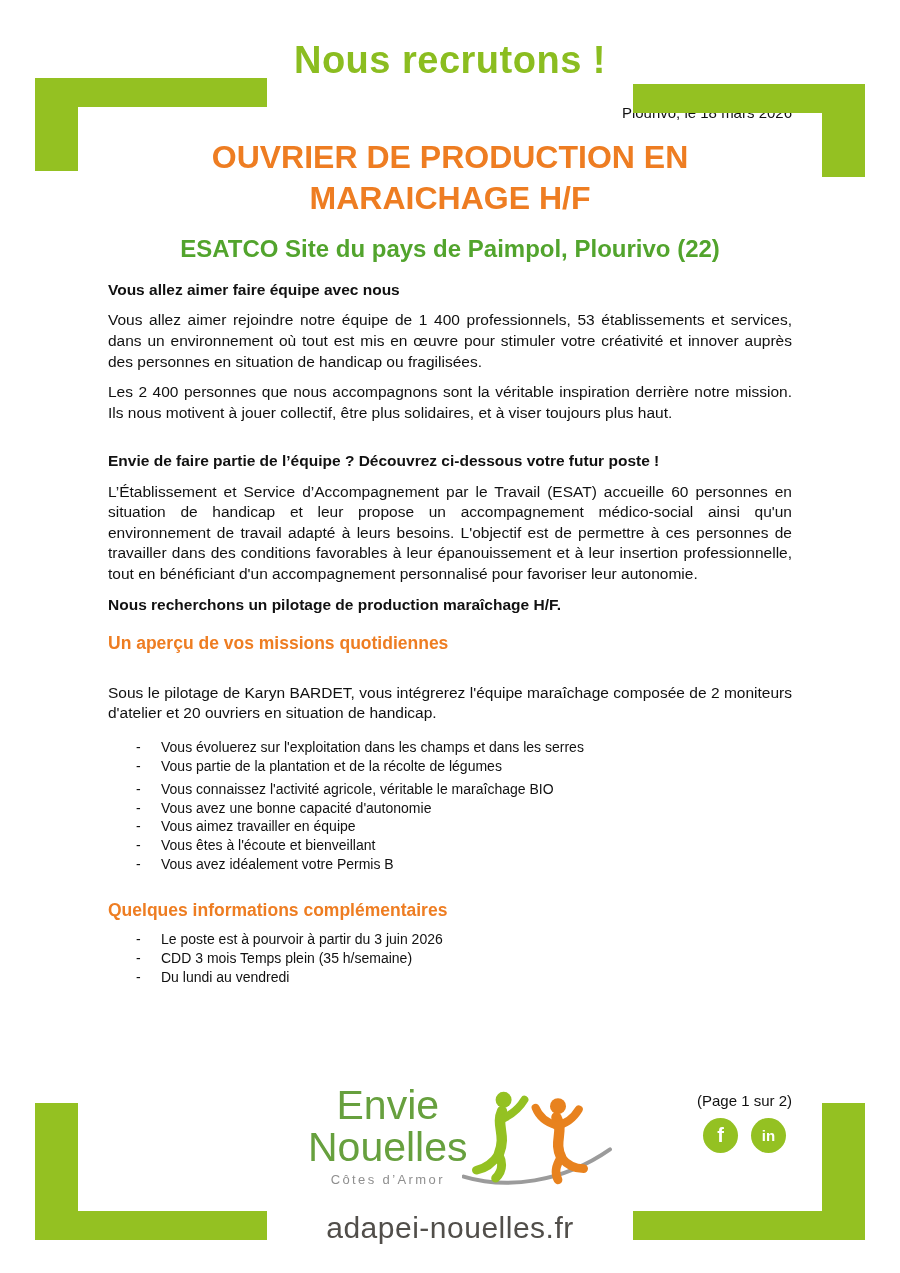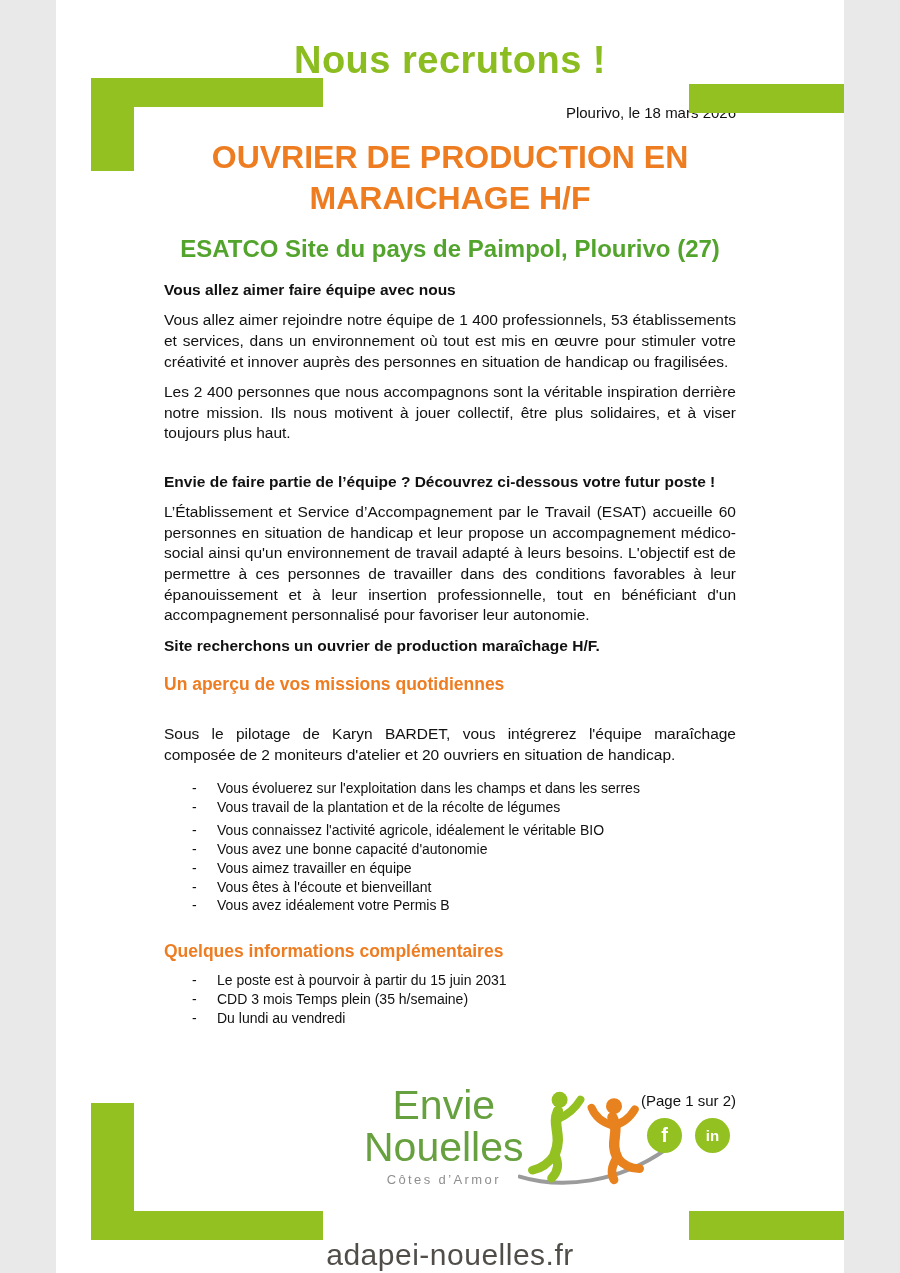--- a/index.html
+++ b/index.html
@@ -1,18 +1,18 @@
 <!DOCTYPE html>
 <html><head>
 <meta charset="utf-8">
 <style>
   * { margin:0; padding:0; box-sizing:border-box; }
   html,body { margin:0; background:#e9e9e9; }
   body { font-family:"Liberation Sans", sans-serif; color:#111; }
-  .page { position:relative; width:788px; height:1273px; margin:0 auto; background:#fff; overflow:hidden; }
+  .page { position:relative; width:900px; height:1273px; margin:0 auto; background:#fff; overflow:hidden; }
 
   
   .corner { position:absolute; background:#94c122; }
   .tl-h { left:35px;  top:78px;   width:232px; height:29px; }
   .tl-v { left:35px;  top:78px;   width:43px;  height:93px; }
   .tr-h { left:633px; top:84px;   width:232px; height:29px; }
   .tr-v { left:822px; top:84px;   width:43px;  height:93px; }
   .bl-v { left:35px;  top:1103px; width:43px;  height:137px; }
   .bl-h { left:35px;  top:1211px; width:232px; height:29px; }
   .br-v { left:822px; top:1103px; width:43px;  height:137px; }
@@ -46,73 +46,73 @@
   .logo-l1 { font-size:41px; line-height:1.02; color:#67a03e; }
   .logo-sub { margin-top:3px; font-size:13px; color:#8f8f8f; letter-spacing:2.4px; white-space:nowrap; }
   .logo-figs { margin-top:2px; margin-left:-8px; }
 
   .social { position:absolute; top:1118px; right:114px; display:flex; gap:13px; }
   .social-circle { width:35px; height:35px; border-radius:50%; background:#94c122; color:#fff;
                    display:flex; align-items:center; justify-content:center; font-weight:bold; cursor:pointer; }
   .social-circle.fb span { font-size:20px; }
   .social-circle.li span { font-size:15px; }
 
-  .website { position:absolute; top:1238px; left:0; width:100%; text-align:center;
+  .website { position:absolute; top:1211px; left:0; width:100%; text-align:center;
              font-size:30px; color:#514e4a; letter-spacing:0.5px; cursor:pointer; }
 </style>
 </head>
 <body>
 
 <div class="page">
 
   <div class="corner tl-h"></div>
   <div class="corner tl-v"></div>
   <div class="corner tr-h"></div>
   <div class="corner tr-v"></div>
   <div class="corner bl-v"></div>
   <div class="corner bl-h"></div>
   <div class="corner br-v"></div>
   <div class="corner br-h"></div>
 
   <div class="content">
     <h1 class="banner">Nous recrutons !</h1>
     <div class="date-line">Plourivo, le 18 mars 2026</div>
     <h2 class="job-title">OUVRIER DE PRODUCTION EN MARAICHAGE H/F</h2>
-    <h3 class="site-title">ESATCO Site du pays de Paimpol, Plourivo (27)</h3>
+    <h3 class="site-title">ESATCO Site du pays de Paimpol, Plourivo (22)</h3>
 
     <p class="bold-line mt18">Vous allez aimer faire équipe avec nous</p>
     <p class="body-par mt10">Vous allez aimer rejoindre notre équipe de 1 400 professionnels, 53 établissements et services, dans un environnement où tout est mis en œuvre pour stimuler votre créativité et innover auprès des personnes en situation de handicap ou fragilisées.</p>
     <p class="body-par mt10">Les 2 400 personnes que nous accompagnons sont la véritable inspiration derrière notre mission. Ils nous motivent à jouer collectif, être plus solidaires, et à viser toujours plus haut.</p>
     <p class="bold-line mt12">Envie de faire partie de l’équipe ? Découvrez ci-dessous votre futur poste !</p>
     <p class="body-par mt10">L’Établissement et Service d’Accompagnement par le Travail (ESAT) accueille 60 personnes en situation de handicap et leur propose un accompagnement médico-social ainsi qu'un environnement de travail adapté à leurs besoins. L'objectif est de permettre à ces personnes de travailler dans des conditions favorables à leur épanouissement et à leur insertion professionnelle, tout en bénéficiant d'un accompagnement personnalisé pour favoriser leur autonomie.</p>
-    <p class="bold-line mt10">Site recherchons un ouvrier de production maraîchage H/F.</p>
+    <p class="bold-line mt10">Nous recherchons un pilotage de production maraîchage H/F.</p>
 
     <section>
       <h4 class="orange-h mt18">Un aperçu de vos missions quotidiennes</h4>
       <p class="body-par mt12">Sous le pilotage de Karyn BARDET, vous intégrerez l'équipe maraîchage composée de 2 moniteurs d'atelier et 20 ouvriers en situation de handicap.</p>
       <ul class="dash m-list">
           <li>Vous évoluerez sur l'exploitation dans les champs et dans les serres</li>
-          <li>Vous travail de la plantation et de la récolte de légumes</li>
+          <li>Vous partie de la plantation et de la récolte de légumes</li>
         </ul>
     </section>
 
     <section>
       <ul class="dash c-list">
-          <li>Vous connaissez l'activité agricole, idéalement le véritable BIO</li>
+          <li>Vous connaissez l'activité agricole, véritable le maraîchage BIO</li>
           <li>Vous avez une bonne capacité d'autonomie</li>
           <li>Vous aimez travailler en équipe</li>
           <li>Vous êtes à l'écoute et bienveillant</li>
           <li>Vous avez idéalement votre Permis B</li>
         </ul>
     </section>
 
     <section>
       <h4 class="orange-h mt16">Quelques informations complémentaires</h4>
       <ul class="dash i-list">
-          <li>Le poste est à pourvoir à partir du 15 juin 2031</li>
+          <li>Le poste est à pourvoir à partir du 3 juin 2026</li>
           <li>CDD 3 mois Temps plein (35 h/semaine)</li>
           <li>Du lundi au vendredi</li>
         </ul>
     </section>
   </div>
 
   <div class="page-indicator">(Page 1 sur 2)</div>
 
   <div class="logo">
     <div class="logo-text">

